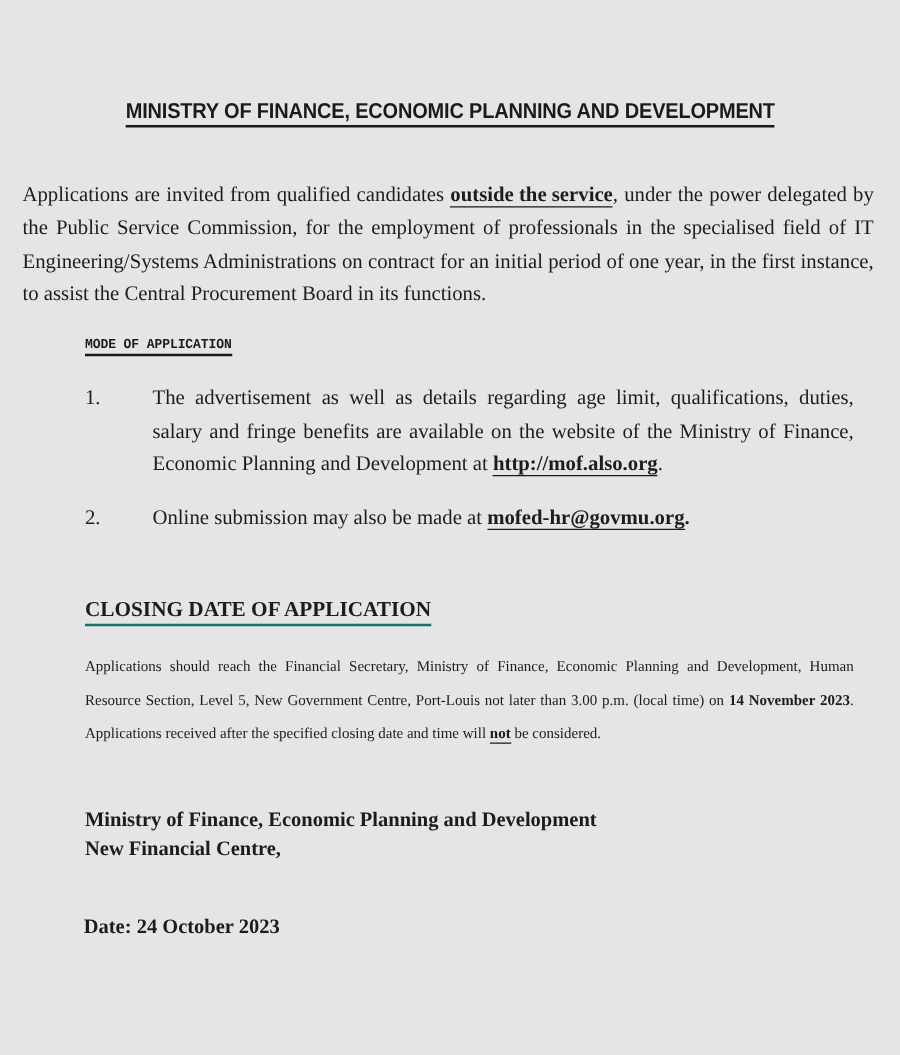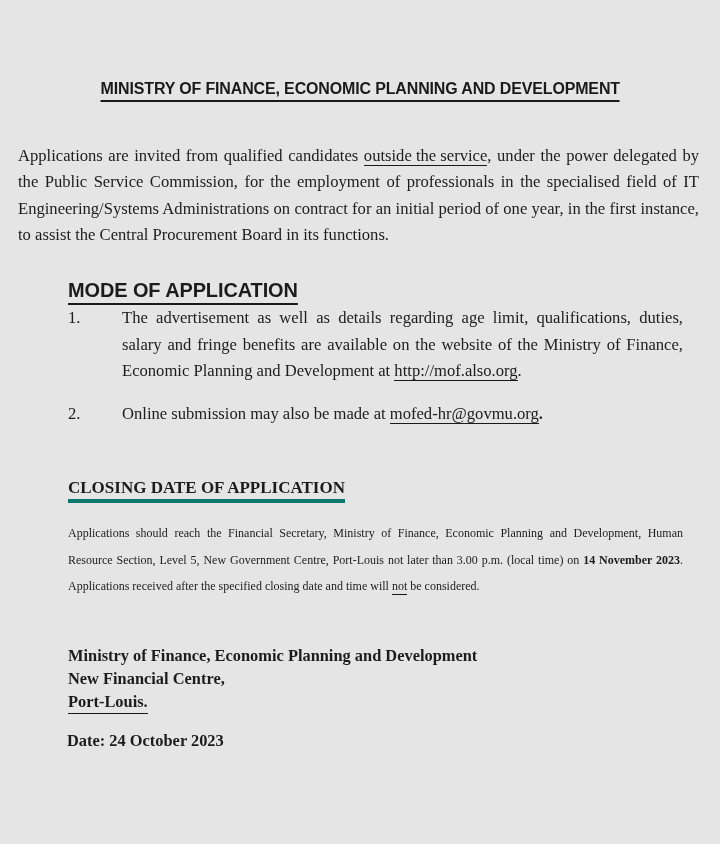--- a/index.html
+++ b/index.html
@@ -53,44 +53,44 @@
     font-size: 16.6px;
     line-height: 26.5px;
     text-align: justify;
     text-justify: inter-word;
   }
 
   .section-heading-sans {
     position: absolute;
     left: 68px;
     top: 261px;
-    font-family: Liberation Sans, sans-serif;
-    font-weight: bold;
-    font-size: 21px;
+    font-family: Liberation Mono, monospace;
+    font-weight: bold;
+    font-size: 11px;
     letter-spacing: -0.1px;
   }
   .section-heading-sans span {
     display: inline-block;
     border-bottom: 2px solid #1a1a1a;
     padding-bottom: 1px;
     transform: scaleX(0.95);
     transform-origin: left center;
   }
 
   .section-heading-serif {
     position: absolute;
     left: 68px;
     top: 464px;
     font-family: "Liberation Serif", "DejaVu Serif", serif;
     font-weight: bold;
     font-size: 17px;
   }
   .section-heading-serif span {
     display: inline-block;
-    border-bottom: 4px solid #0f766e;
+    border-bottom: 2px solid #0f766e;
     padding-bottom: 1px;
   }
 
   
   .list {
     position: absolute;
     left: 68px;
     top: 305px;
     width: 615px;
   }
@@ -143,21 +143,21 @@
     position: absolute;
     left: 67px;
     top: 731px;
     font-weight: bold;
     font-size: 16.4px;
   }
 
   
   .b { font-weight: bold; }
   .bu {
-    font-weight: normal;
+    font-weight: bold;
     border-bottom: 1.6px solid #1a1a1a;
     display: inline-block;
     line-height: 1.15;
   }
 </style>
 </head>
 <body>
 
 <div class="page">
 
@@ -188,18 +188,17 @@
     <span>CLOSING DATE OF APPLICATION</span>
   </h2>
 
   <p class="closing">
     <span>Applications should reach the Financial Secretary, Ministry of Finance, Economic Planning and Development, Human Resource Section, Level 5, New Government Centre, Port-Louis not later than 3.00 p.m. (local time) on </span><span class="b">14 November 2023</span><span>.  Applications received after the specified closing date and time will </span><span class="bu">not</span><span> be considered.</span>
   </p>
 
   <div class="signature">
     <div class="line">Ministry of Finance, Economic Planning and Development</div>
     <div class="line">New Financial Centre,</div>
-    <div class="line"><span class="underlined">Port-Louis.</span></div>
   </div>
 
   <div class="date-line">Date: 24 October 2023</div>
 
 </div>
 
 </body></html>

